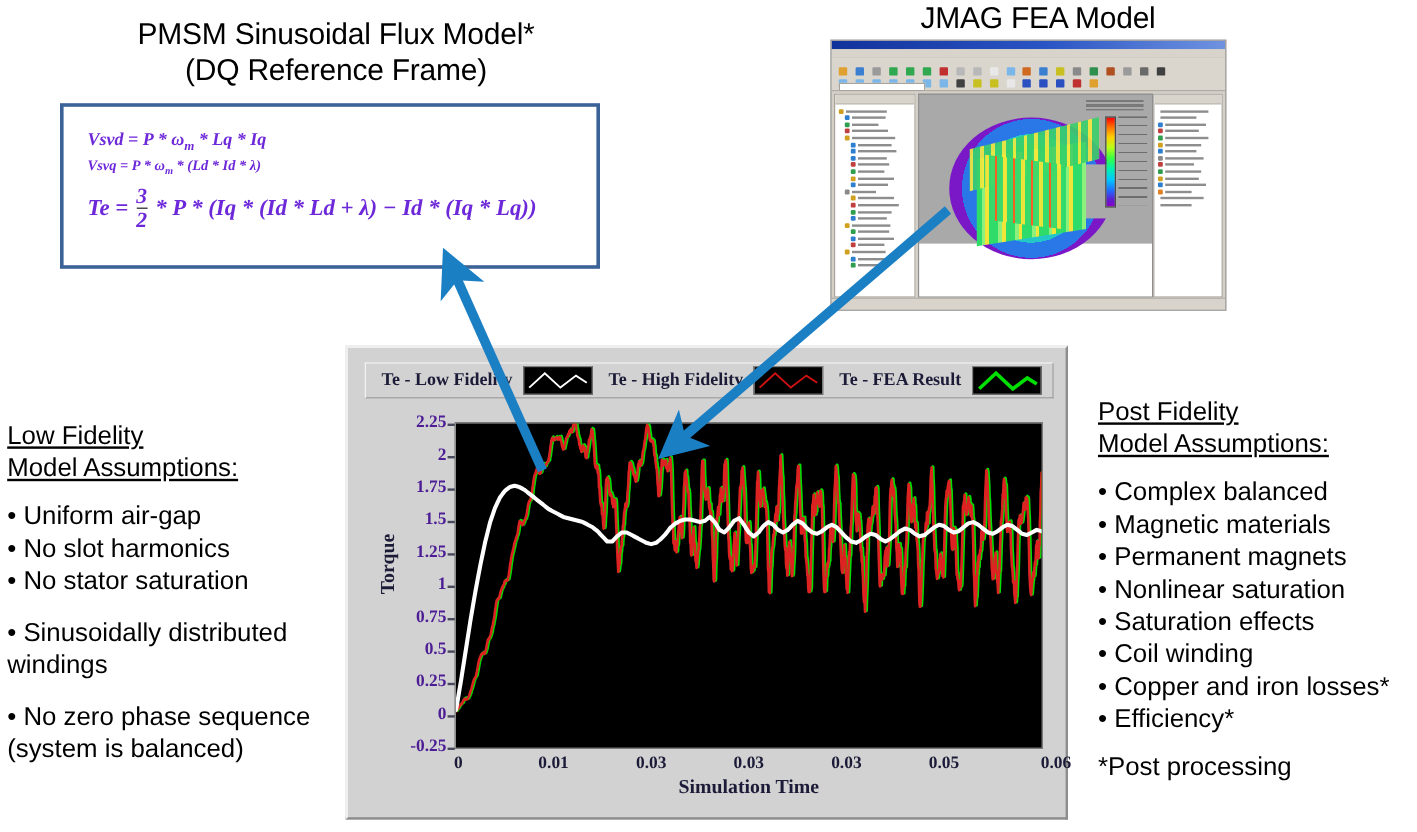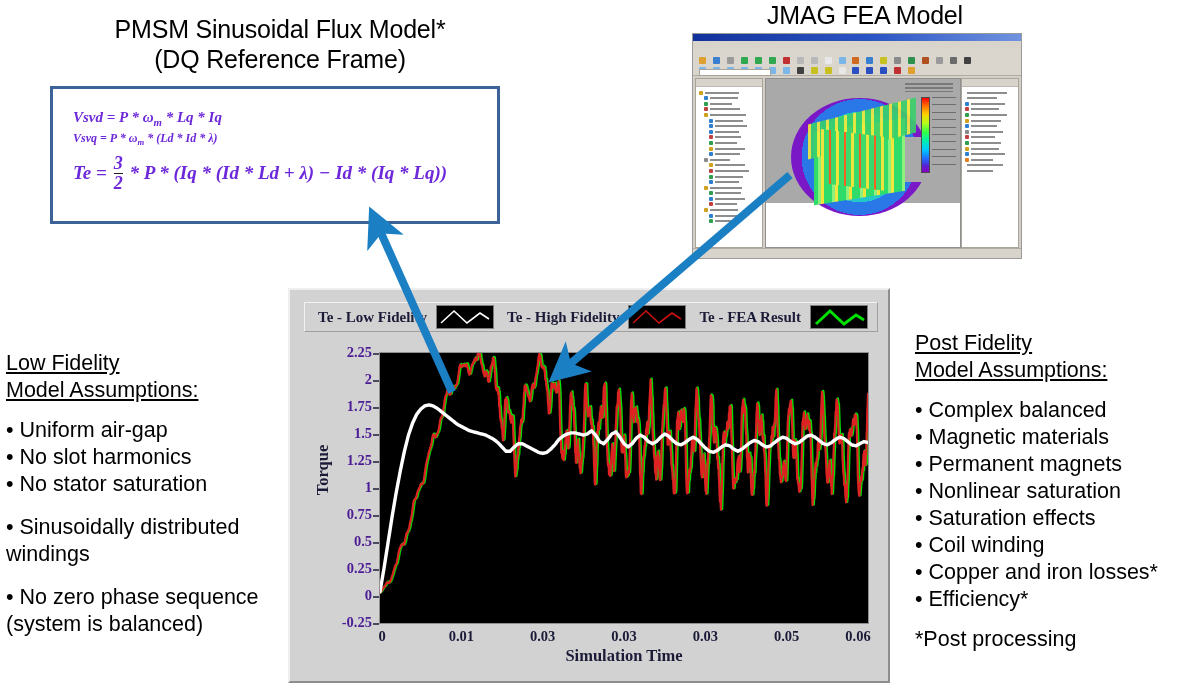--- a/index.html
+++ b/index.html
@@ -521,21 +521,21 @@
       </svg>
   </div>
 
   <div id="xtick-row">
       <div class="xtick" style="left: 3px;">0</div>
       <div class="xtick" style="left: 82.3333px;">0.01</div>
       <div class="xtick" style="left: 163.667px;">0.03</div>
       <div class="xtick" style="left: 245px;">0.03</div>
       <div class="xtick" style="left: 326.333px;">0.03</div>
       <div class="xtick" style="left: 407.667px;">0.05</div>
-      <div class="xtick" style="left: 479px;">0.06</div>
+      <div class="xtick" style="left: 501px;">0.06</div>
     </div>
   <div id="x-axis-title">Simulation Time</div>
 </div>
 
 <div class="side-block" id="left-block">
   <div class="side-head">Low Fidelity</div>
   <div class="side-head">Model Assumptions:</div>
   <div class="side-gap"></div>
   <div class="side-item">• Uniform air-gap</div>
   <div class="side-item">• No slot harmonics</div>

